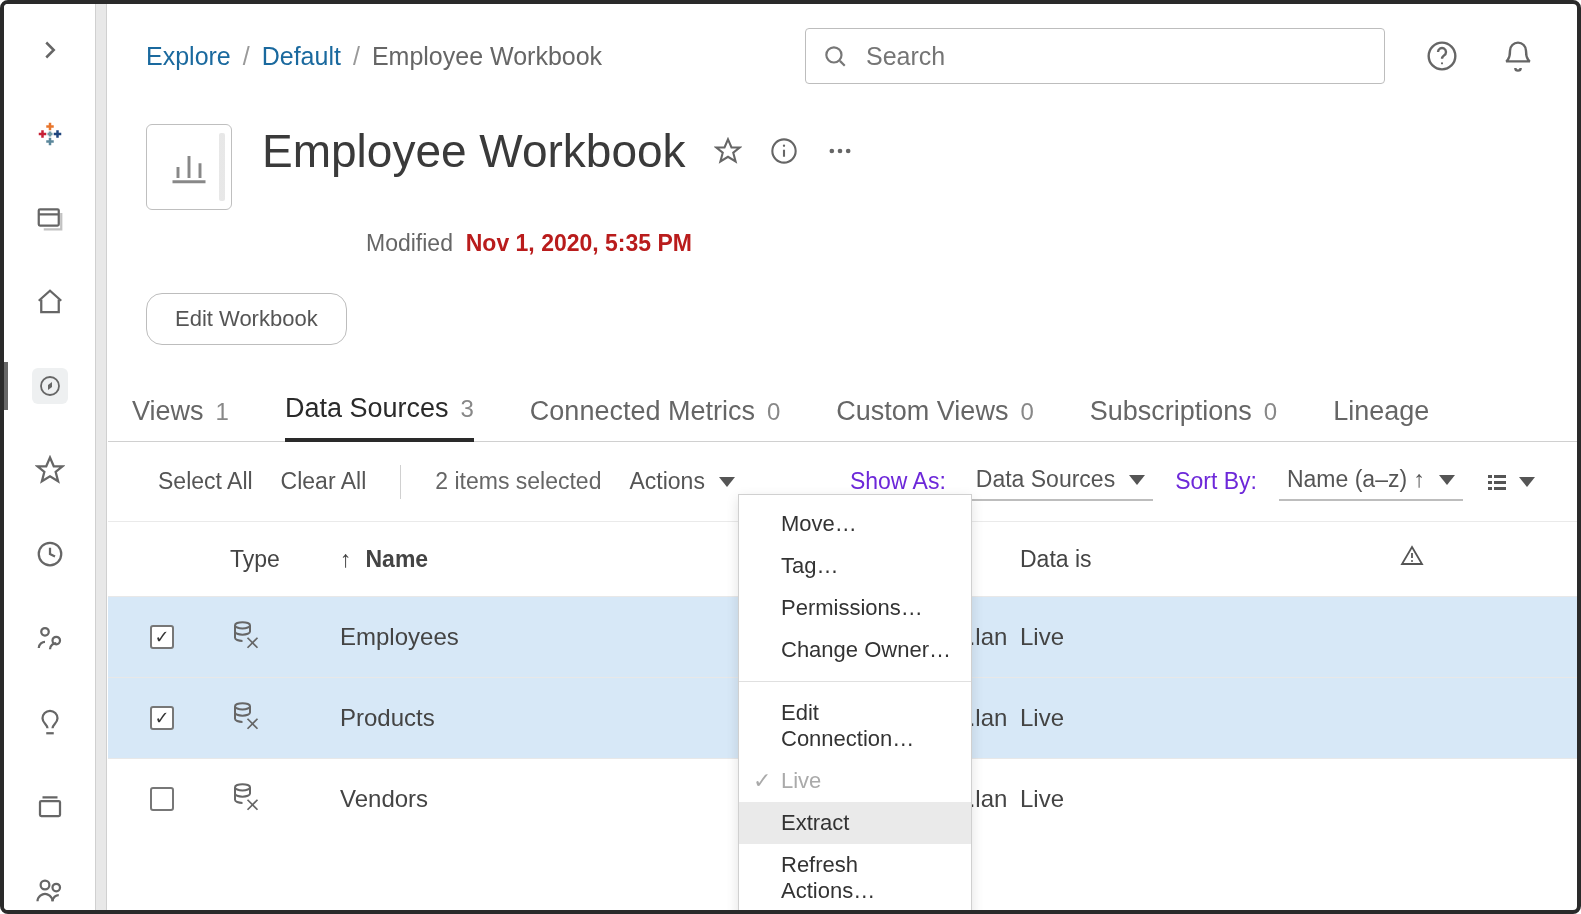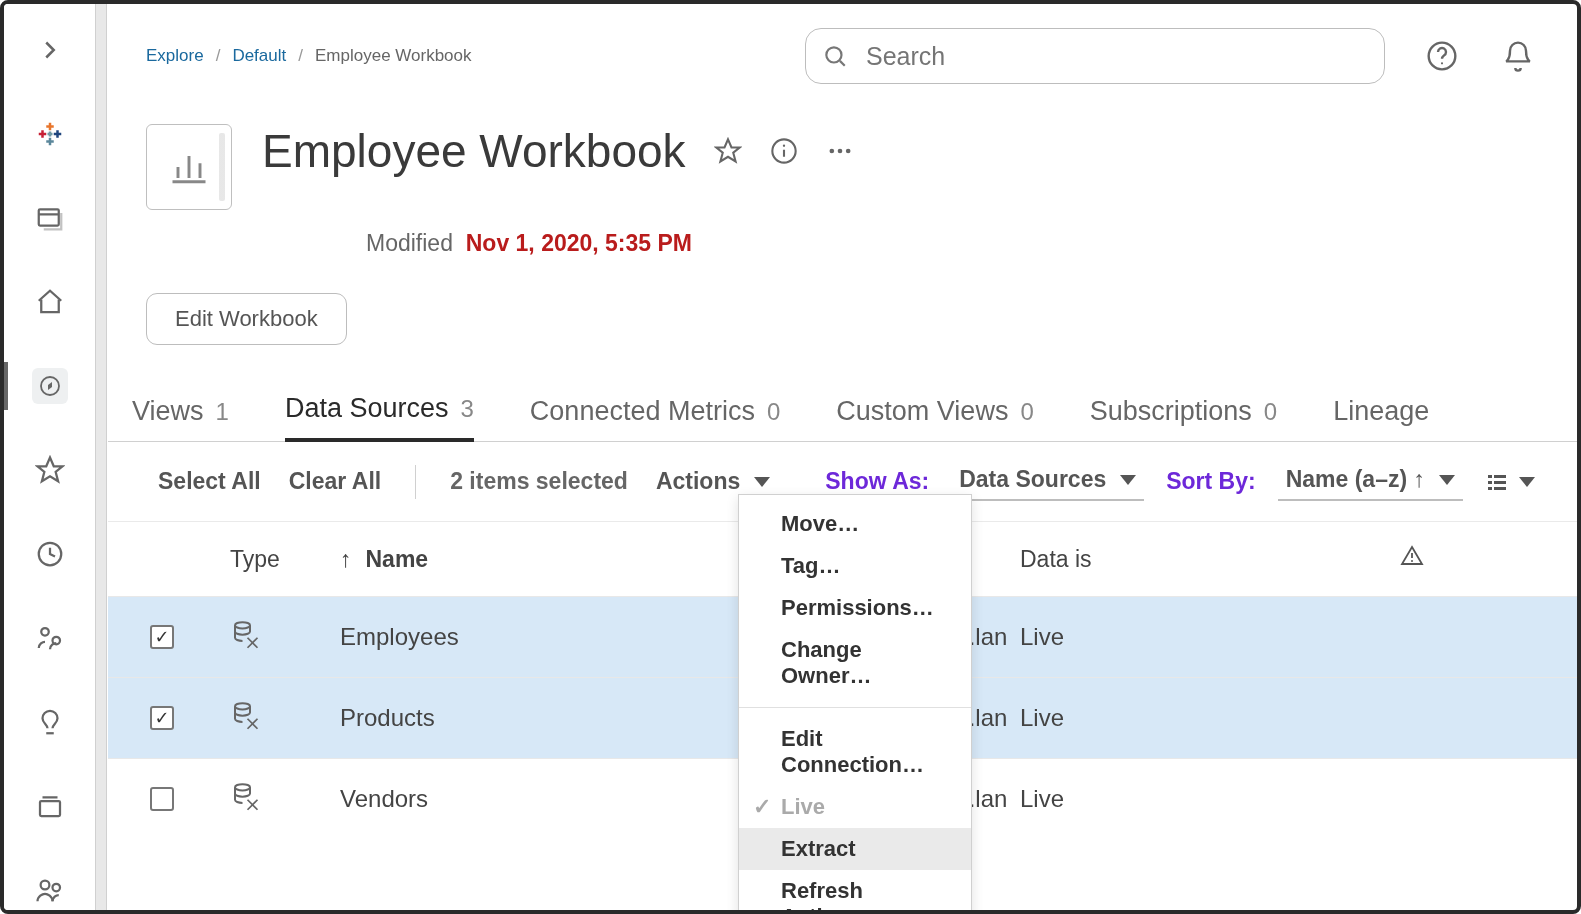--- a/index.html
+++ b/index.html
@@ -71,36 +71,36 @@
     overflow: hidden;
     padding-left: 12px;
   }
 
   .top-row {
     display: flex;
     align-items: center;
     padding: 24px 42px 8px 38px;
   }
   .breadcrumbs {
-    font-size: 17px;
+    font-size: 25px;
     color: #666;
     display: flex;
     align-items: center;
     gap: 12px;
   }
   .breadcrumbs a { color: #1a699e; text-decoration: none; cursor: pointer; }
   .breadcrumbs .sep { color: #999; }
   .breadcrumbs .current { color: #666; }
 
   .searchbar {
     margin-left: auto;
     display: flex;
     align-items: center;
     border: 1px solid #bdbdbd;
-    border-radius: 16px;
+    border-radius: 4px;
     height: 56px;
     width: 580px;
     padding: 0 16px;
     color: #777;
   }
   .searchbar svg { width: 26px; height: 26px; margin-right: 16px; color: #777; }
   .searchbar input {
     border: none; outline: none; font-size: 25px; flex: 1; color: #444; background: transparent;
   }
 
@@ -158,21 +158,21 @@
   }
   .wb-sub strong { font-weight: 600; color: #b91c1c; }
 
   .edit-btn-row { padding: 36px 42px 0 38px; }
   .edit-btn {
     border: 1px solid #bdbdbd;
     background: #fff;
     font-size: 22px;
     color: #555;
     padding: 12px 28px;
-    border-radius: 11px;
+    border-radius: 16px;
     cursor: pointer;
   }
 
   
   .tabs {
     display:flex;
     align-items:flex-end;
     gap: 56px;
     padding: 48px 42px 0 24px;
     border-bottom: 1px solid #d0d0d0;
@@ -187,21 +187,20 @@
   
   .toolbar {
     display:flex;
     align-items:center;
     gap: 28px;
     padding: 20px 42px 20px 50px;
     font-size: 23px;
     color: #555;
     border-bottom: 1px solid #eaeaea;
     position: relative;
-    font-weight: bold;
   }
   .toolbar .link { cursor:pointer; color:#555; }
   .toolbar .divider { width:1px; height: 34px; background:#d0d0d0; margin: 0 6px; }
   .toolbar .status { color:#666; }
   .actions-btn { display:flex; align-items:center; gap:14px; cursor:pointer; color:#555; }
   .caret-down {
     width: 0; height: 0;
     border-left: 8px solid transparent;
     border-right: 8px solid transparent;
     border-top: 10px solid #555;

